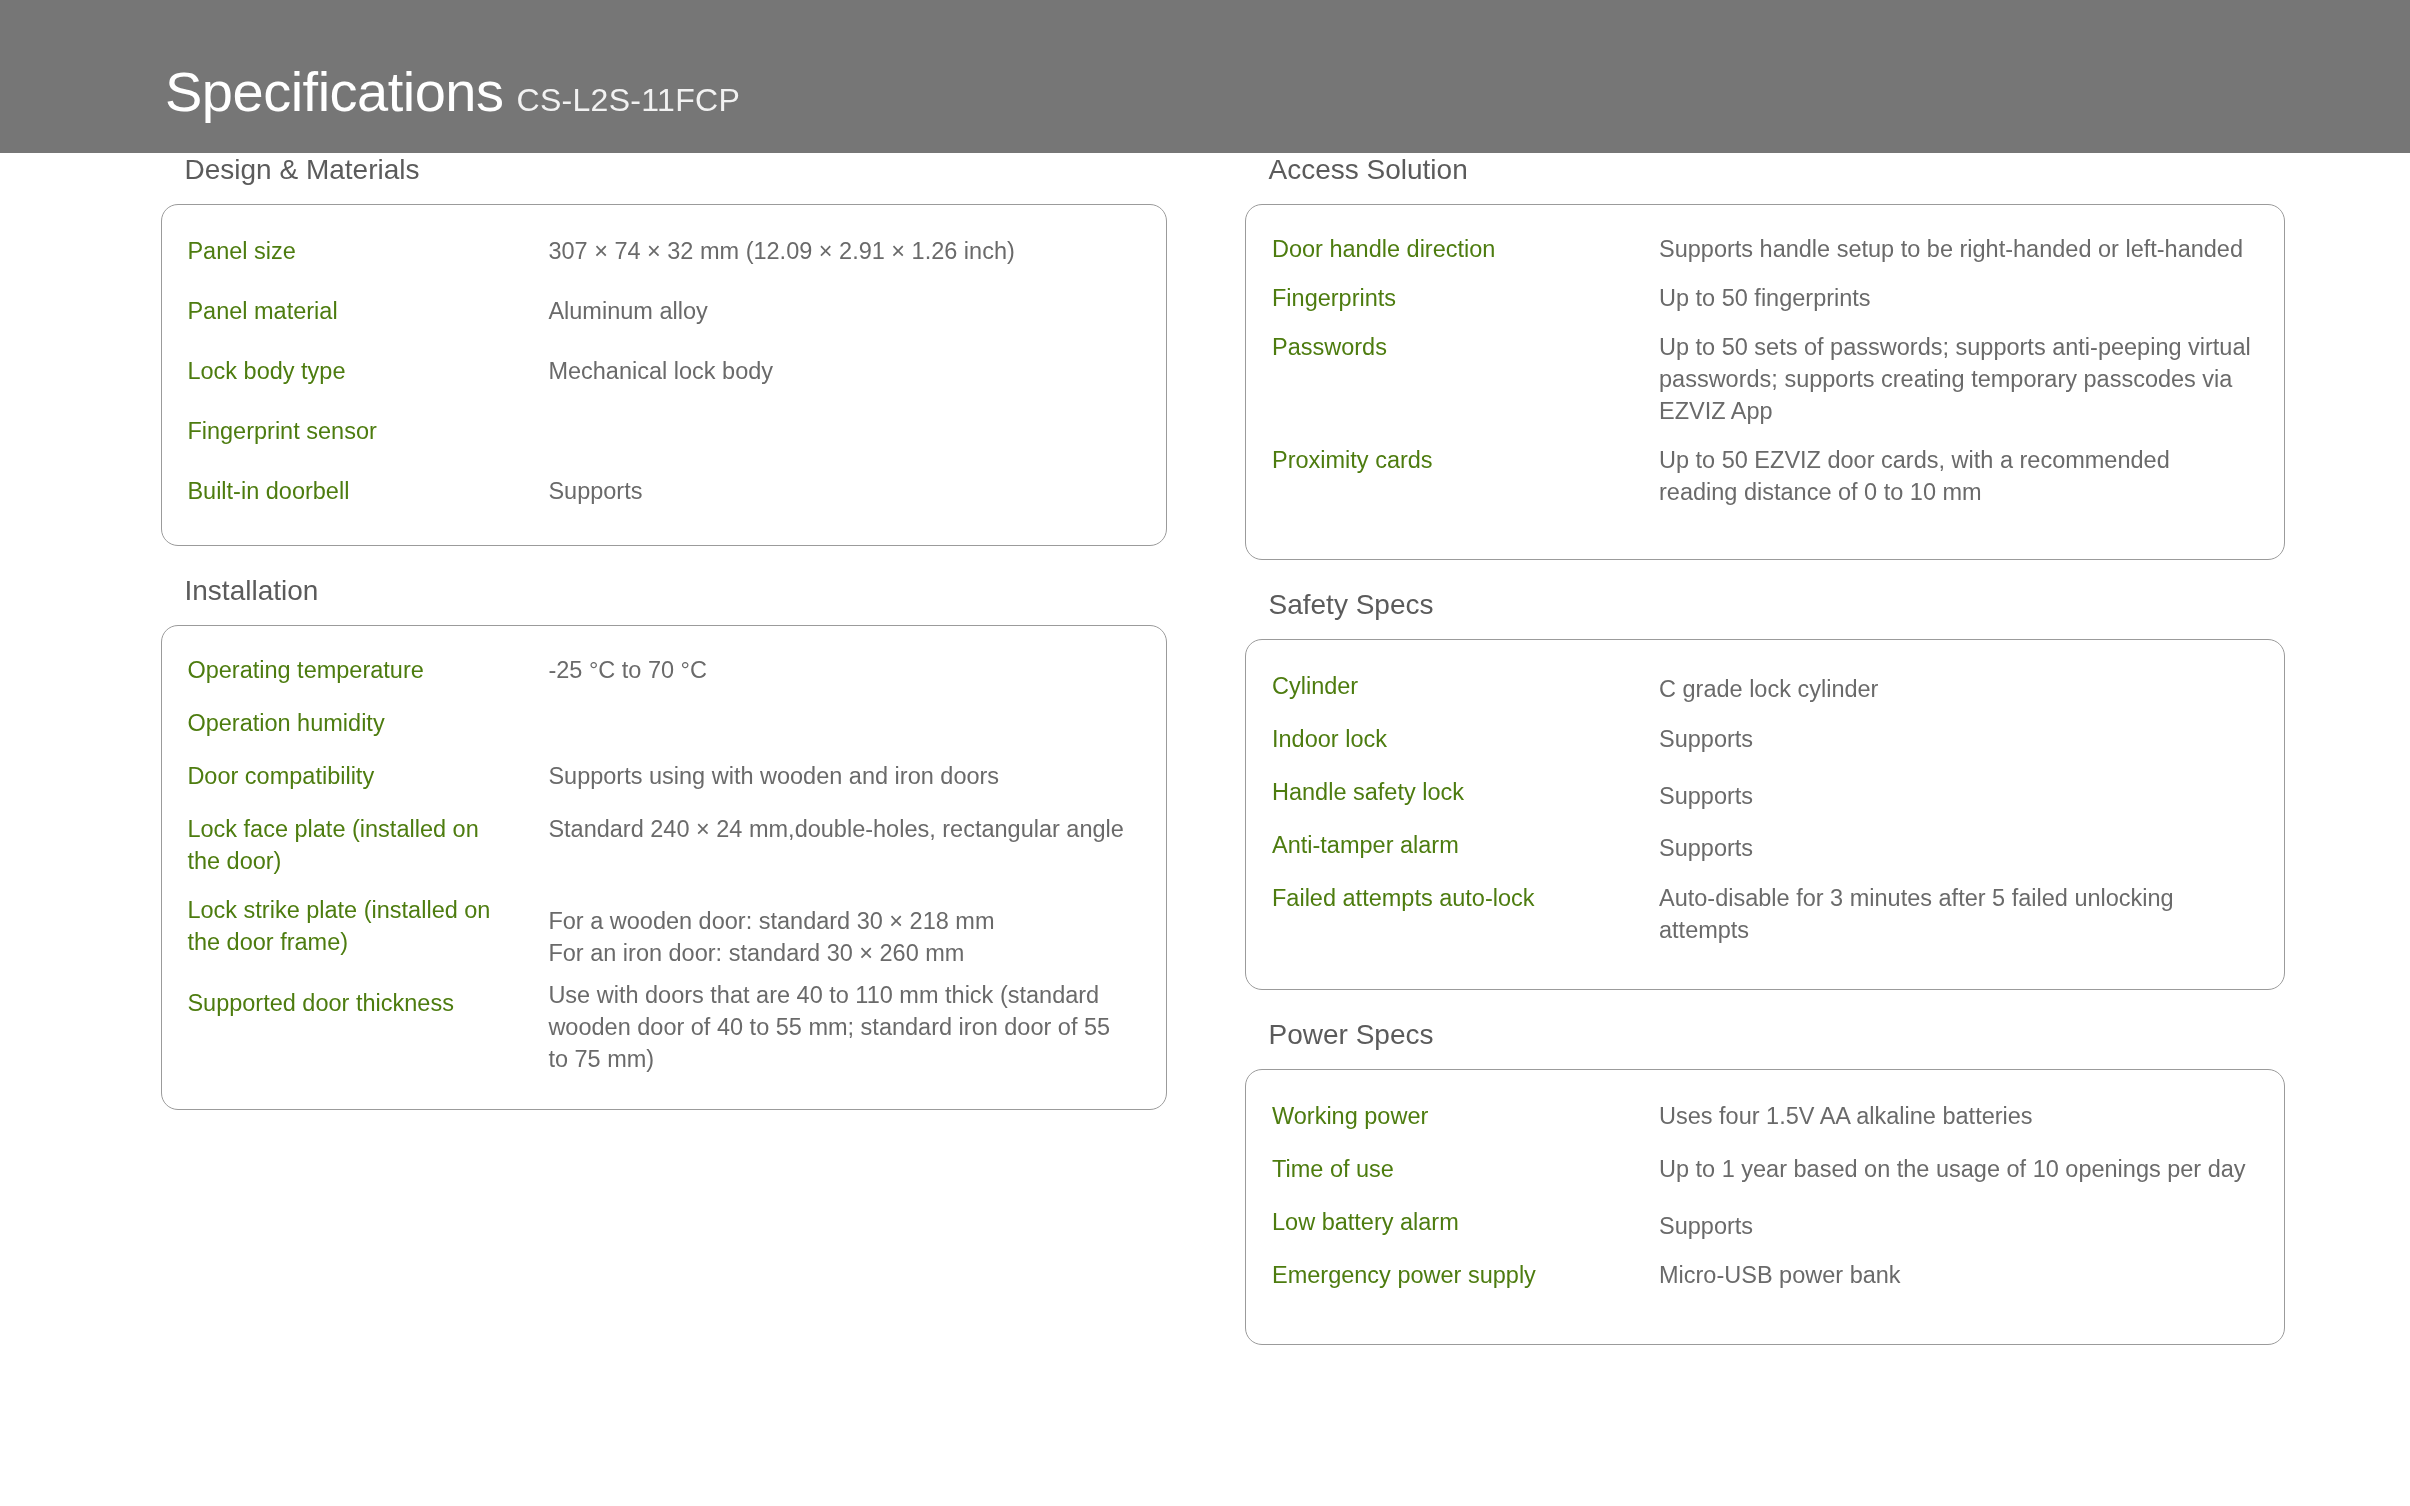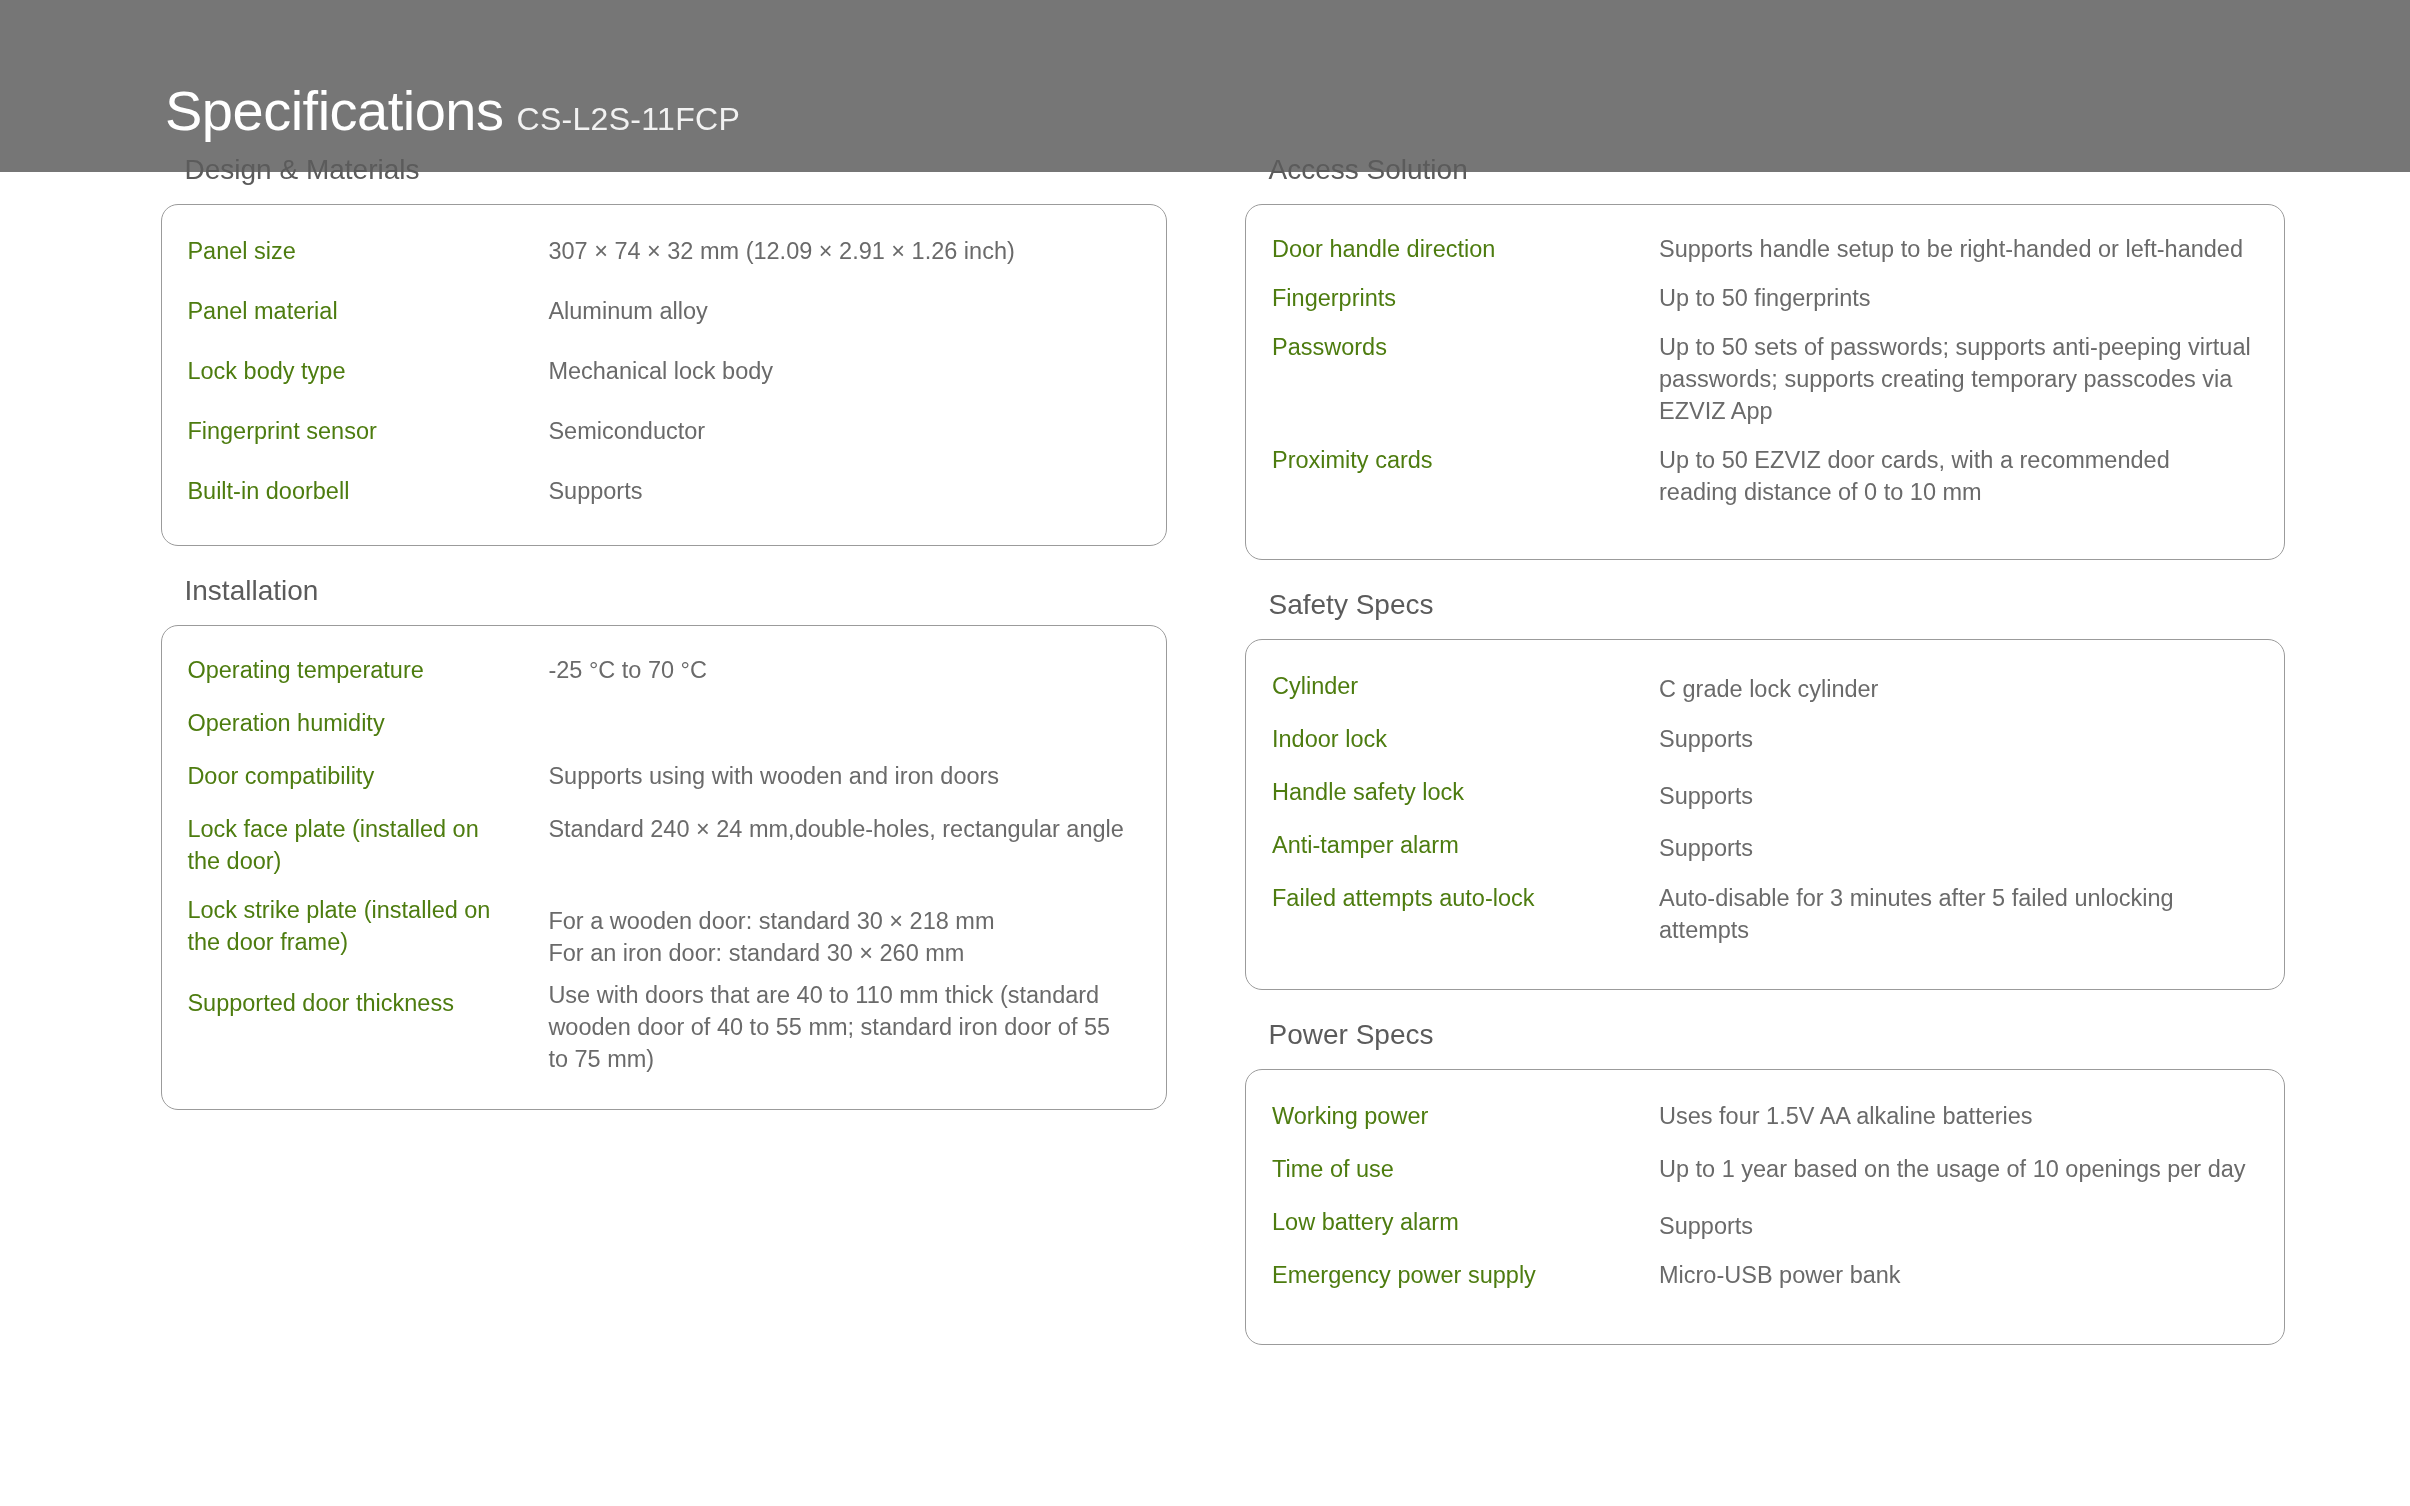--- a/index.html
+++ b/index.html
@@ -14,21 +14,21 @@
     -webkit-font-smoothing: antialiased;
     overflow: hidden;
     position: relative;
   }
 
   
   .header-band {
     position: absolute;
     left: 0; top: 0;
     width: 2411px;
-    height: 172px;
+    height: 153px;
     background: #767676;
     box-sizing: border-box;
   }
   .header-inner {
     position: absolute;
     left: 165px;
     bottom: 32px;
     display: flex;
     align-items: baseline;
     gap: 13px;
@@ -144,21 +144,20 @@
         <div class="spec-row loose">
           <div class="spec-label">Panel material</div>
           <div class="spec-value">Aluminum alloy</div>
         </div>
         <div class="spec-row loose">
           <div class="spec-label">Lock body type</div>
           <div class="spec-value">Mechanical lock body</div>
         </div>
         <div class="spec-row loose">
           <div class="spec-label">Fingerprint sensor</div>
-          <div class="spec-value">Semiconductor</div>
         </div>
         <div class="spec-row">
           <div class="spec-label">Built-in doorbell</div>
           <div class="spec-value">Supports</div>
         </div>
       </div>
     </div>
 
     <div class="section">
       <div class="section-title">Installation</div>

